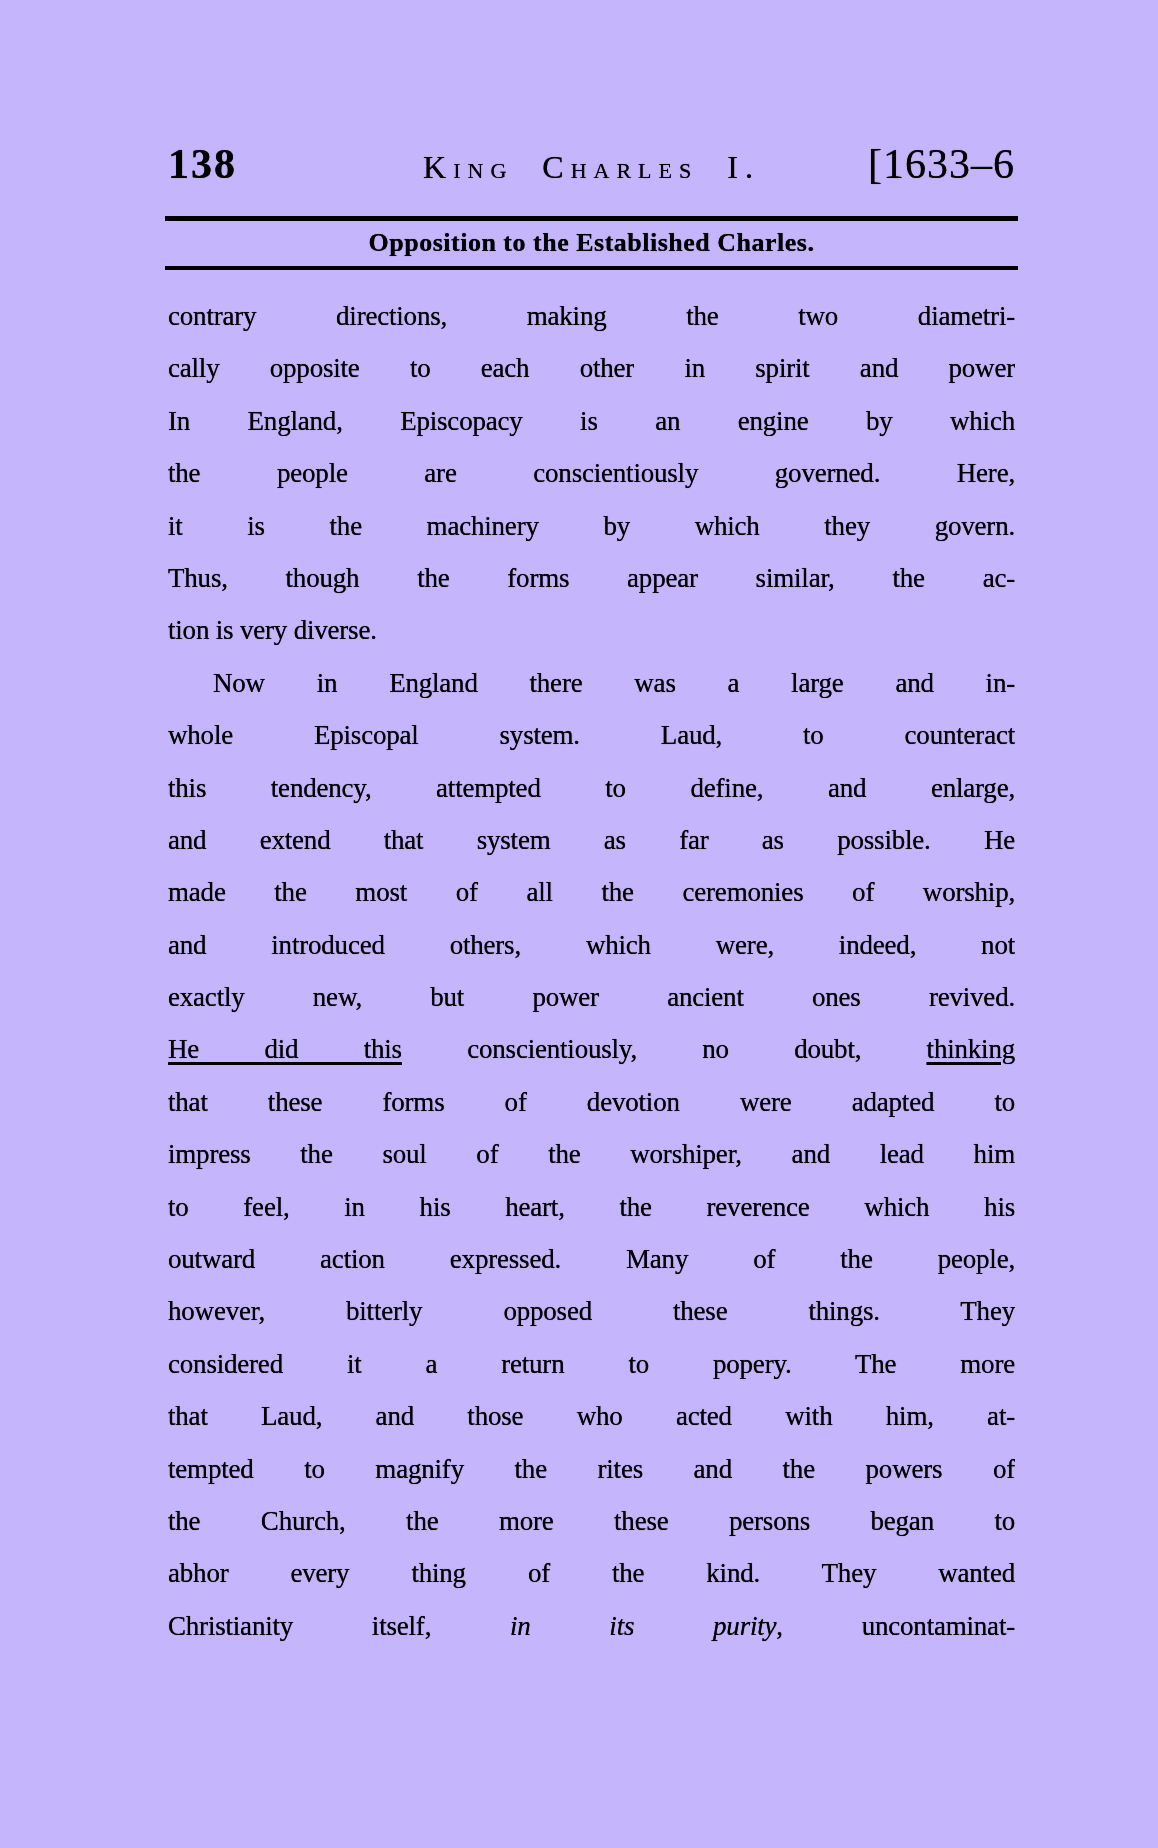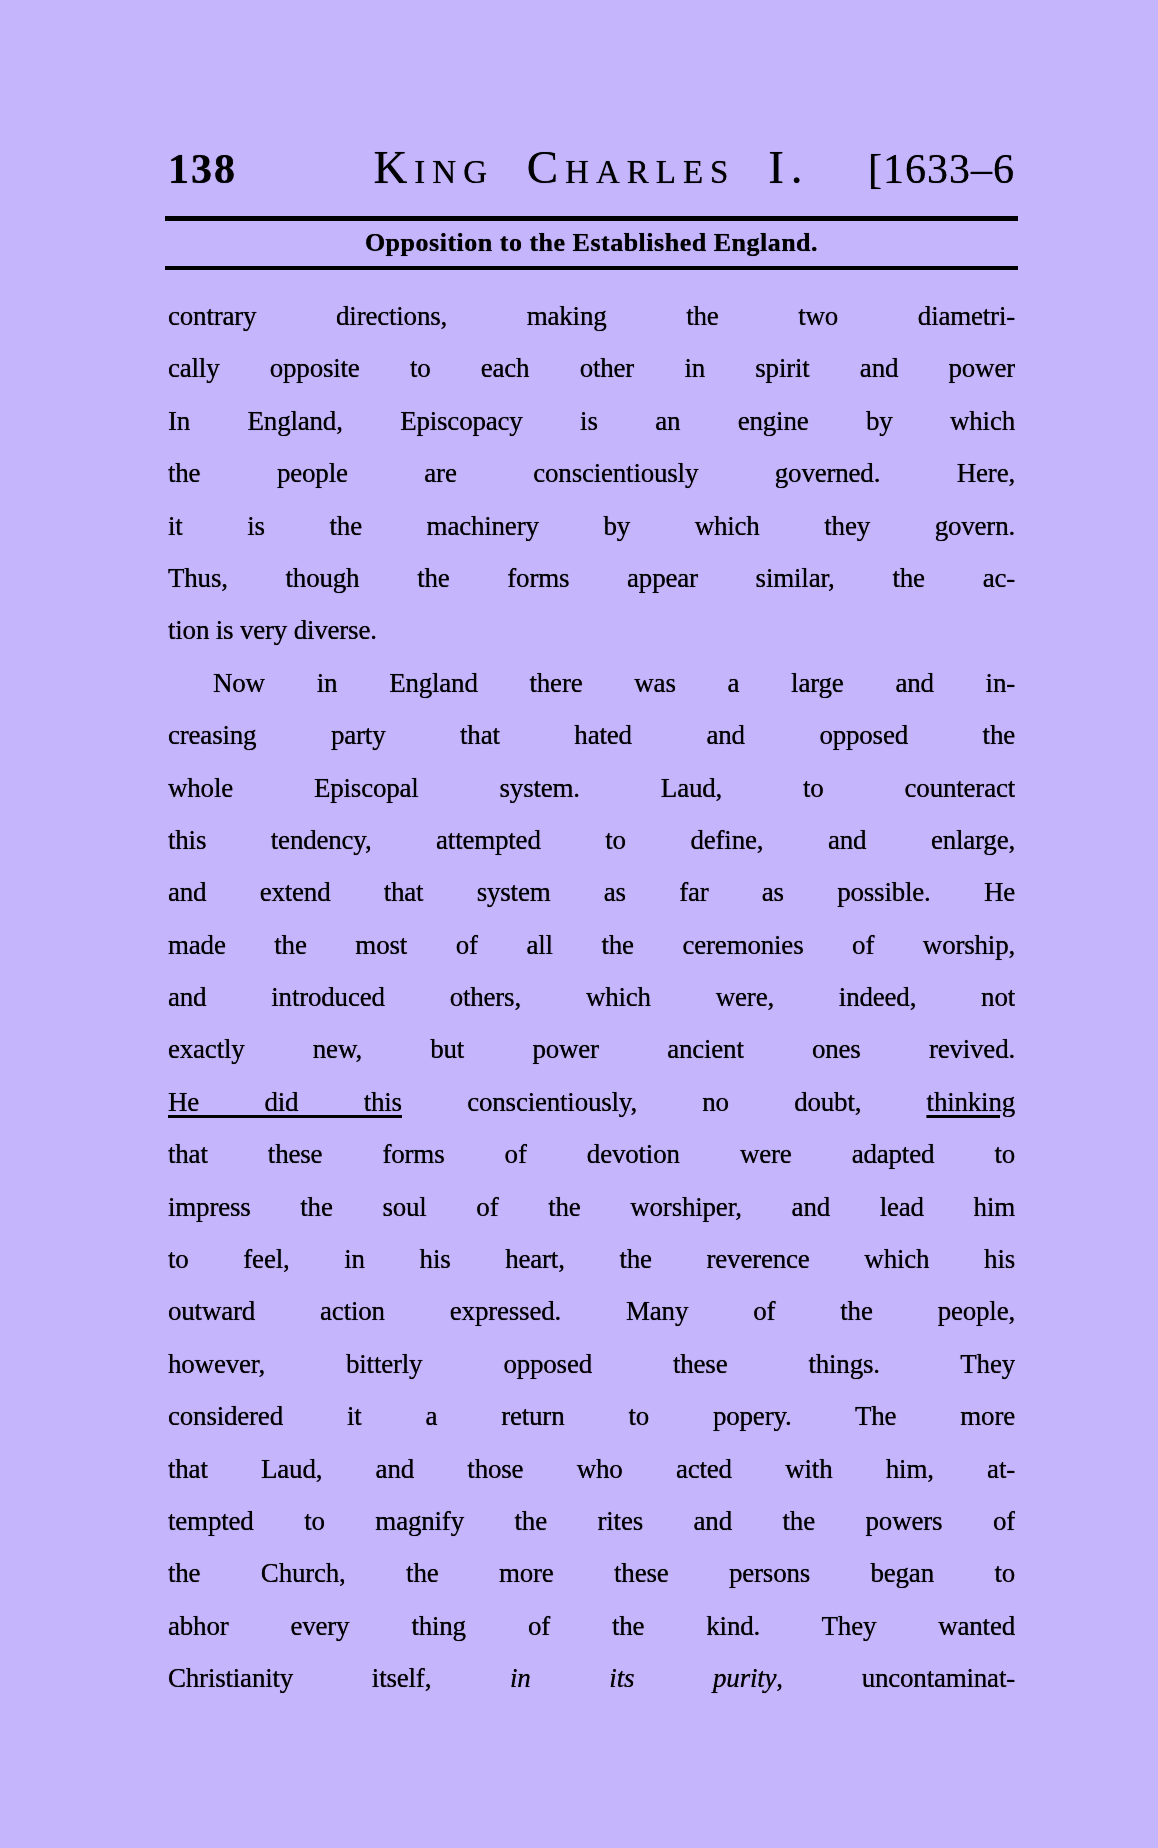--- a/index.html
+++ b/index.html
@@ -28,21 +28,21 @@
     align-items: baseline;
   }
   .pagenum {
     justify-self: start;
     font-size: 42px;
     font-weight: bold;
     letter-spacing: 2px;
   }
   .title {
     justify-self: center;
-    font-size: 47px;
+    font-size: 32px;
     font-variant: small-caps;
     letter-spacing: 7px;
     word-spacing: 14px;
     white-space: nowrap;
   }
   .date {
     justify-self: end;
     font-size: 42px;
     letter-spacing: 1px;
     white-space: nowrap;
@@ -103,34 +103,33 @@
 
 <div class="page">
 
   <div class="header">
     <span class="pagenum">138</span>
     <span class="title">King Charles I.</span>
     <span class="date">[1633–6</span>
   </div>
 
   <div class="rule rule-top"></div>
-  <div class="running-head">Opposition to the Established England.</div>
+  <div class="running-head">Opposition to the Established Charles.</div>
   <div class="rule rule-bottom"></div>
 
   <div class="body-text">
     <div class="line">contrary directions, making the two diametri-</div>
     <div class="line">cally opposite to each other in spirit and power</div>
     <div class="line">In England, Episcopacy is an engine by which</div>
     <div class="line">the people are conscientiously governed. Here,</div>
     <div class="line">it is the machinery by which they govern.</div>
     <div class="line">Thus, though the forms appear similar, the ac-</div>
     <div class="line flush">tion is very diverse.</div>
 
     <div class="line indent">Now in England there was a large and in-</div>
-    <div class="line">creasing party that hated and opposed the</div>
     <div class="line">whole Episcopal system. Laud, to counteract</div>
     <div class="line">this tendency, attempted to define, and enlarge,</div>
     <div class="line">and extend that system as far as possible. He</div>
     <div class="line">made the most of all the ceremonies of worship,</div>
     <div class="line">and introduced others, which were, indeed, not</div>
     <div class="line">exactly new, but power ancient ones revived.</div>
 
     <div class="line"><span class="u">He did this</span><span> conscientiously, no doubt, </span><span class="u">thinking</span></div>
 
     <div class="line">that these forms of devotion were adapted to</div>

